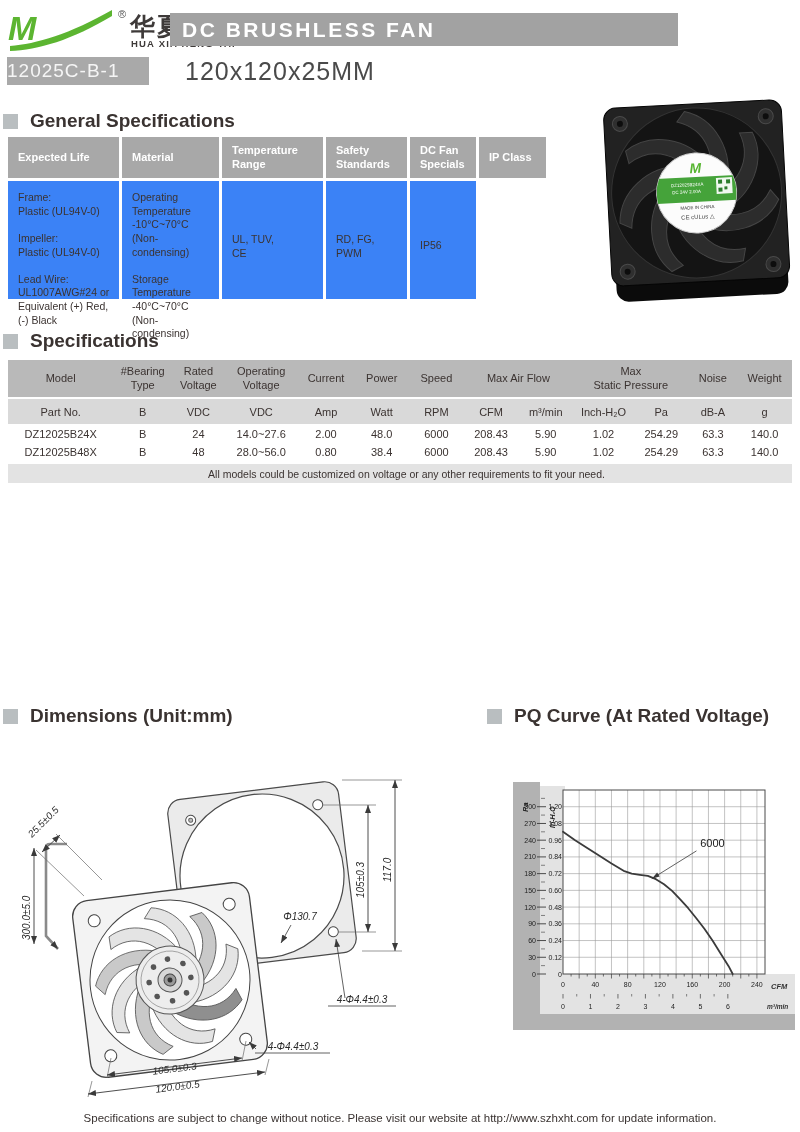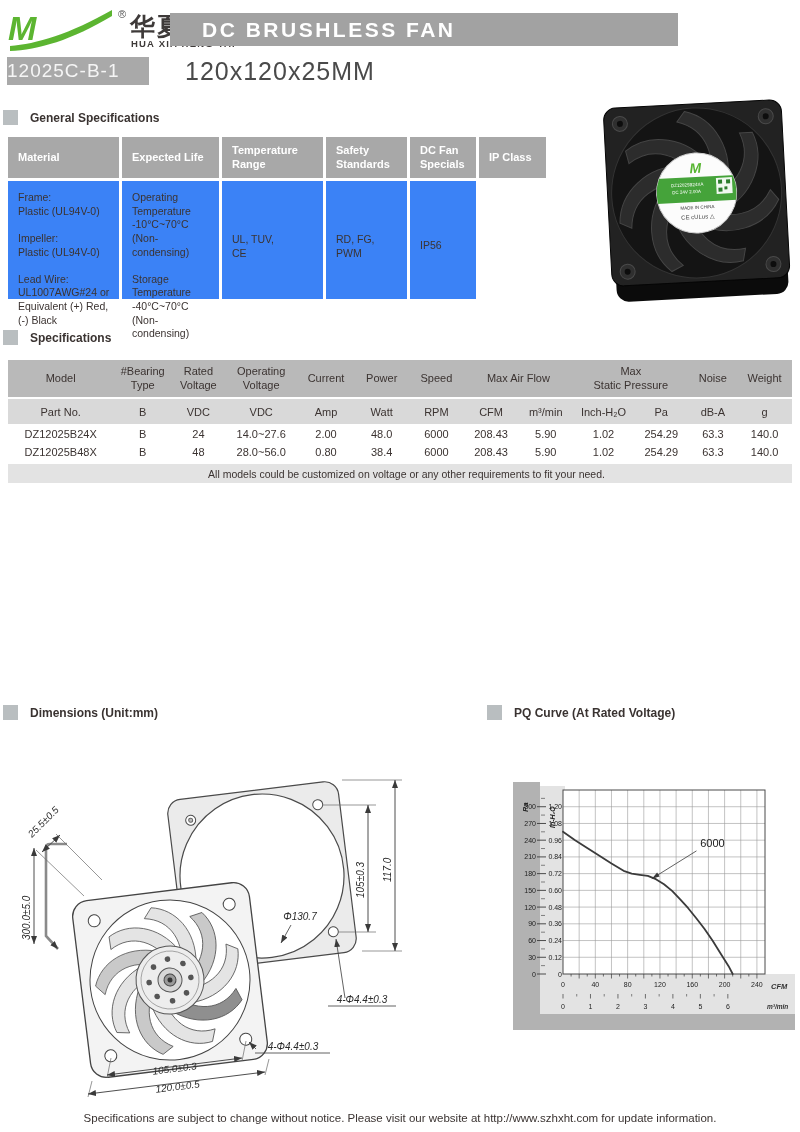--- a/index.html
+++ b/index.html
@@ -5,29 +5,29 @@
   * { margin:0; padding:0; box-sizing:border-box; }
   body { background:#ffffff; font-family:"Liberation Sans", sans-serif; color:#3b3331; }
   #page { position:relative; width:800px; height:1132px; background:#fff; overflow:hidden; }
 
   
   #logo-svg { position:absolute; left:8px; top:8px; }
   .logo-reg { position:absolute; left:118px; top:8px; font-size:11px; color:#555; }
   .logo-cn { position:absolute; left:130px; top:10px; font-size:25px; font-weight:bold; color:#3e3a39; letter-spacing:2px; }
   .logo-en { position:absolute; left:131px; top:38px; font-size:9.5px; font-weight:bold; color:#3e3a39; letter-spacing:1.2px; }
   .banner { position:absolute; left:170px; top:13px; width:508px; height:33px; background:#a2a2a2;
-            color:#fff; font-size:21px; font-weight:bold; letter-spacing:2.5px; line-height:33px; padding-left:32px; }
+            color:#fff; font-size:21px; font-weight:bold; letter-spacing:2.5px; line-height:33px; padding-left:12px; }
   .model-box { position:absolute; left:7px; top:57px; width:142px; height:28px; background:#a9a9a9;
                color:#f5f5f5; font-size:19px; line-height:28px; letter-spacing:1px; }
   .size-text { position:absolute; left:185px; top:57px; font-size:25px; color:#4a4a4a; letter-spacing:1px; }
 
   
   .section { position:absolute; display:flex; align-items:center; }
   .bullet { width:15px; height:15px; background:#b9bec0; margin-right:12px; }
-  .section-label { font-size:12px; font-weight:bold; color:#3a3331; }
+  .section-label { font-size:19px; font-weight:bold; color:#3a3331; }
 
   
   .gen-table { position:absolute; left:8px; top:137px; display:grid;
                grid-template-columns:111px 97px 101px 81px 66px 67px; column-gap:3px; }
   .gen-h { background:#a8a8a8; color:#fff; font-size:11px; font-weight:bold; height:41px;
            display:flex; align-items:center; padding-left:10px; white-space:pre-line; line-height:1.25; }
   .gen-c { background:#3b82f6; font-size:10.5px; color:#3b3331; height:118px; margin-top:3px;
            padding:10px 6px 6px 10px; white-space:pre-line; line-height:1.3; }
 
   
@@ -61,22 +61,22 @@
 
   <div class="model-box">12025C-B-1</div>
   <div class="size-text">120x120x25MM</div>
 
   <div class="section" style="left:3px; top:110px;">
     <div class="bullet"></div>
     <div class="section-label">General Specifications</div>
   </div>
 
   <div class="gen-table">
+    <div class="gen-h">Expected Life</div>
     <div class="gen-h">Material</div>
-    <div class="gen-h">Expected Life</div>
     <div class="gen-h">Temperature
 Range</div>
     <div class="gen-h">Safety
 Standards</div>
     <div class="gen-h">DC Fan
 Specials</div>
     <div class="gen-h">IP Class</div>
     <div class="gen-c">Frame:
 Plastic (UL94V-0)
 

